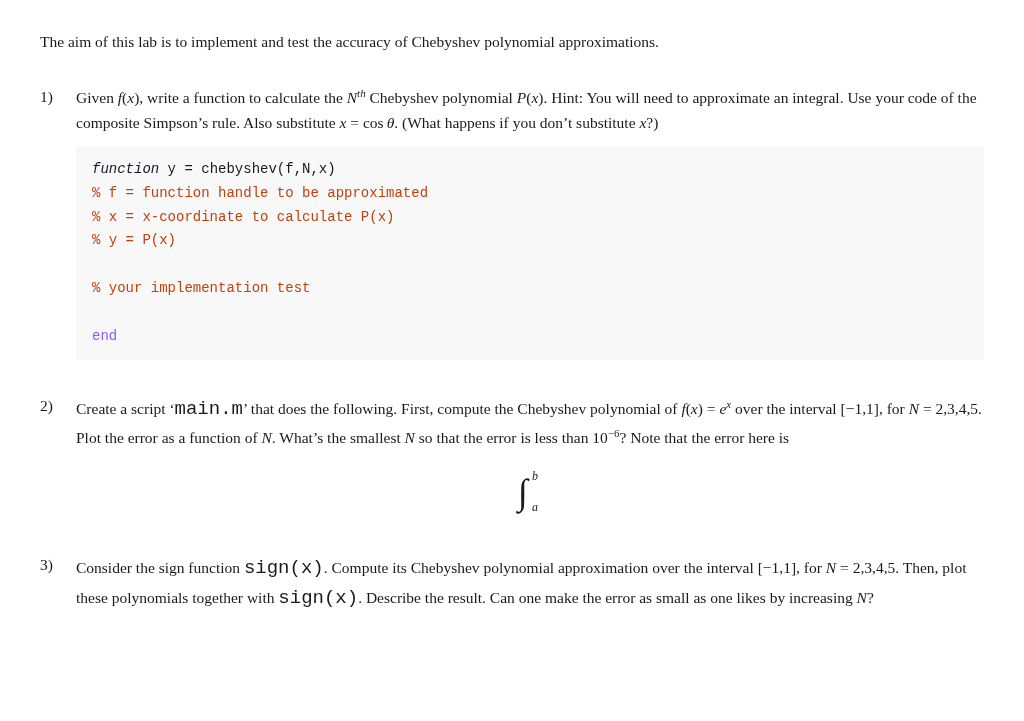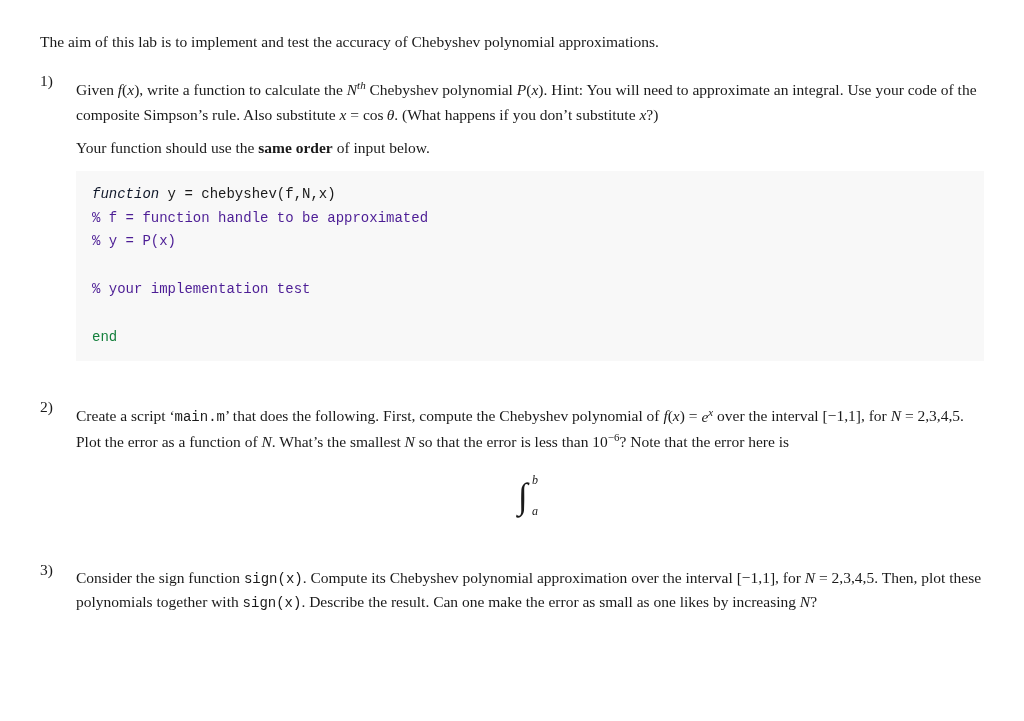--- a/index.html
+++ b/index.html
@@ -12,21 +12,21 @@
       background: #ffffff;
       font-family: "Times New Roman", Times, serif;
       font-size: 16px;
       color: #1a1a1a;
       padding: 30px 40px;
       max-width: 1024px;
       min-height: 721px;
     }
 
     .intro {
-      margin-bottom: 16px;
+      margin-bottom: 32px;
       font-size: 15.5px;
       line-height: 1.5;
     }
 
     .questions {
       list-style: none;
       padding: 0;
     }
 
     .question-item {
@@ -39,40 +39,39 @@
       min-width: 36px;
       font-size: 15.5px;
       line-height: 1.6;
       padding-top: 0px;
     }
 
     .question-content {
       flex: 1;
       font-size: 15.5px;
       line-height: 1.6;
-      margin-top: 8px;
     }
 
     .question-content p {
       margin-bottom: 8px;
     }
 
     .code-block {
       font-family: "Courier New", Courier, monospace;
       font-size: 14px;
       background: #f8f8f8;
       padding: 12px 16px;
       margin: 10px 0;
       line-height: 1.7;
       border: none;
     }
 
     .kw-blue { color: #0f172a; font-style: italic; }
-    .kw-comment { color: #4c1d95; }
-    .kw-end { color: #15803d; font-family: Liberation Mono, monospace; }
+    .kw-comment { color: #c2410c; }
+    .kw-end { color: #8b5cf6; font-family: Liberation Mono, monospace; }
 
     .math-inline {
       font-family: "Times New Roman", Times, serif;
       font-style: italic;
     }
 
     .math-display {
       display: flex;
       justify-content: center;
       align-items: center;
@@ -114,21 +113,21 @@
       font-style: italic;
       align-self: flex-start;
     }
 
     .bold-text {
       font-weight: bold;
     }
 
     .mono-inline {
       font-family: "Courier New", Courier, monospace;
-      font-size: 14px;
+      font-size: 19px;
     }
 
     sup {
       font-size: 11px;
     }
   </style>
 </head>
 <body>
 
 <p class="intro">The aim of this lab is to implement and test the accuracy of Chebyshev polynomial approximations.</p>
@@ -136,27 +135,25 @@
 <ol class="questions">
 
   <li class="question-item">
     <span class="question-number">1)</span>
     <div class="question-content">
       <p>
         Given <span class="math-inline">f</span>(<span class="math-inline">x</span>), write a function to calculate the <span class="math-inline">N<sup>th</sup></span> Chebyshev polynomial <span class="math-inline">P</span>(<span class="math-inline">x</span>). Hint: You will need to
         approximate an integral. Use your code of the composite Simpson’s rule. Also substitute <span class="math-inline">x</span> = cos <span class="math-inline">θ</span>. (What
         happens if you don’t substitute <span class="math-inline">x</span>?)
       </p>
-      <p>
-        Your function should use the <span class="bold-text">same order</span> of input below.
-      </p>
 
       <div class="code-block">
         <div><span class="kw-blue">function</span> y = chebyshev(f,N,x)</div>
         <div><span class="kw-comment">% f = function handle to be approximated</span></div>
+        <div><span class="kw-comment">% x = x-coordinate to calculate P(x)</span></div>
         <div><span class="kw-comment">% y = P(x)</span></div>
         <div>&nbsp;</div>
         <div><span class="kw-comment">% your implementation test</span></div>
         <div>&nbsp;</div>
         <div><span class="kw-end">end</span></div>
       </div>
     </div>
   </li>
 
   <li class="question-item">

